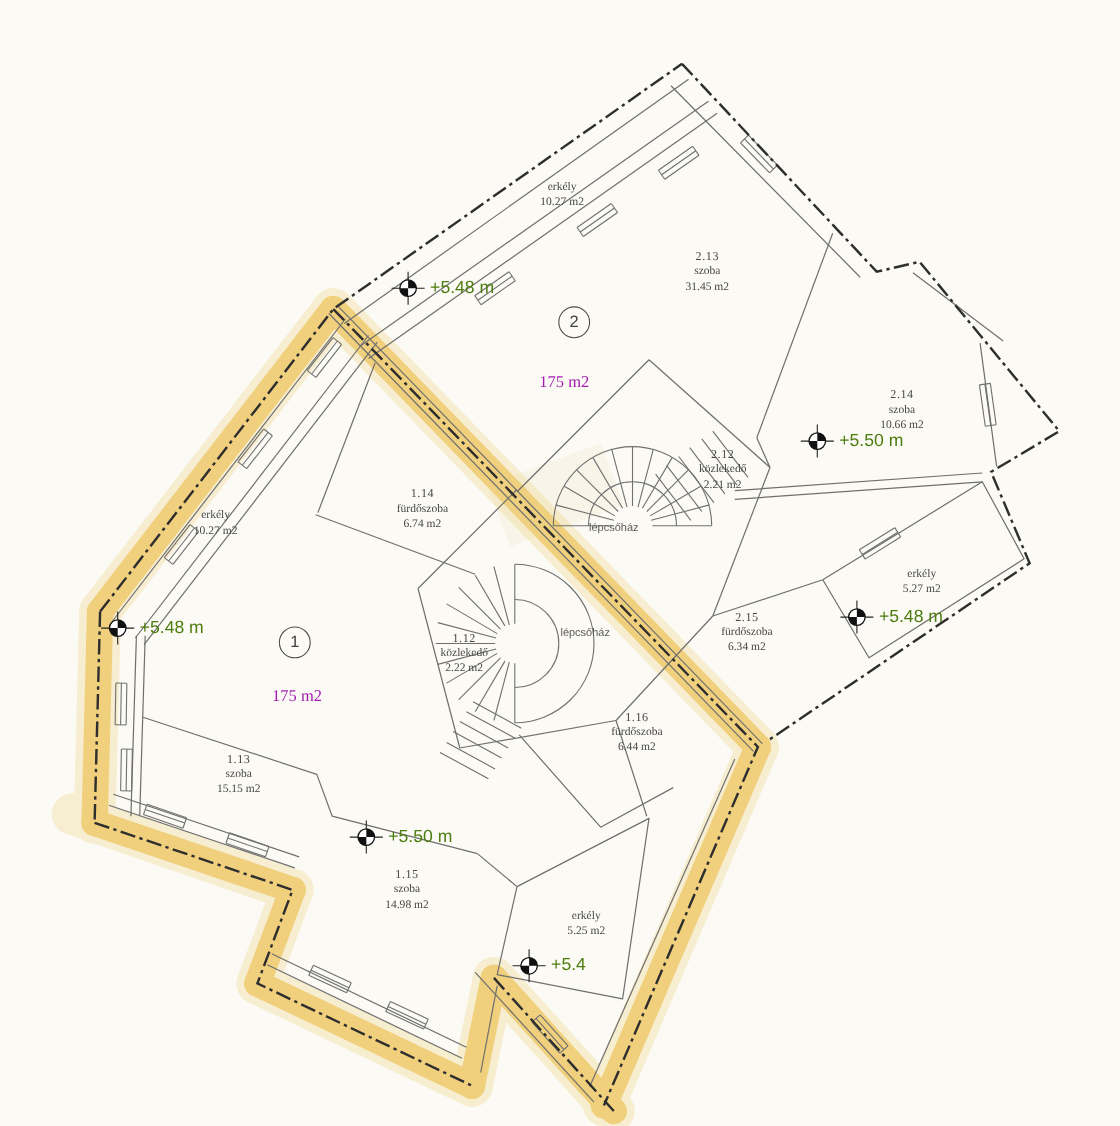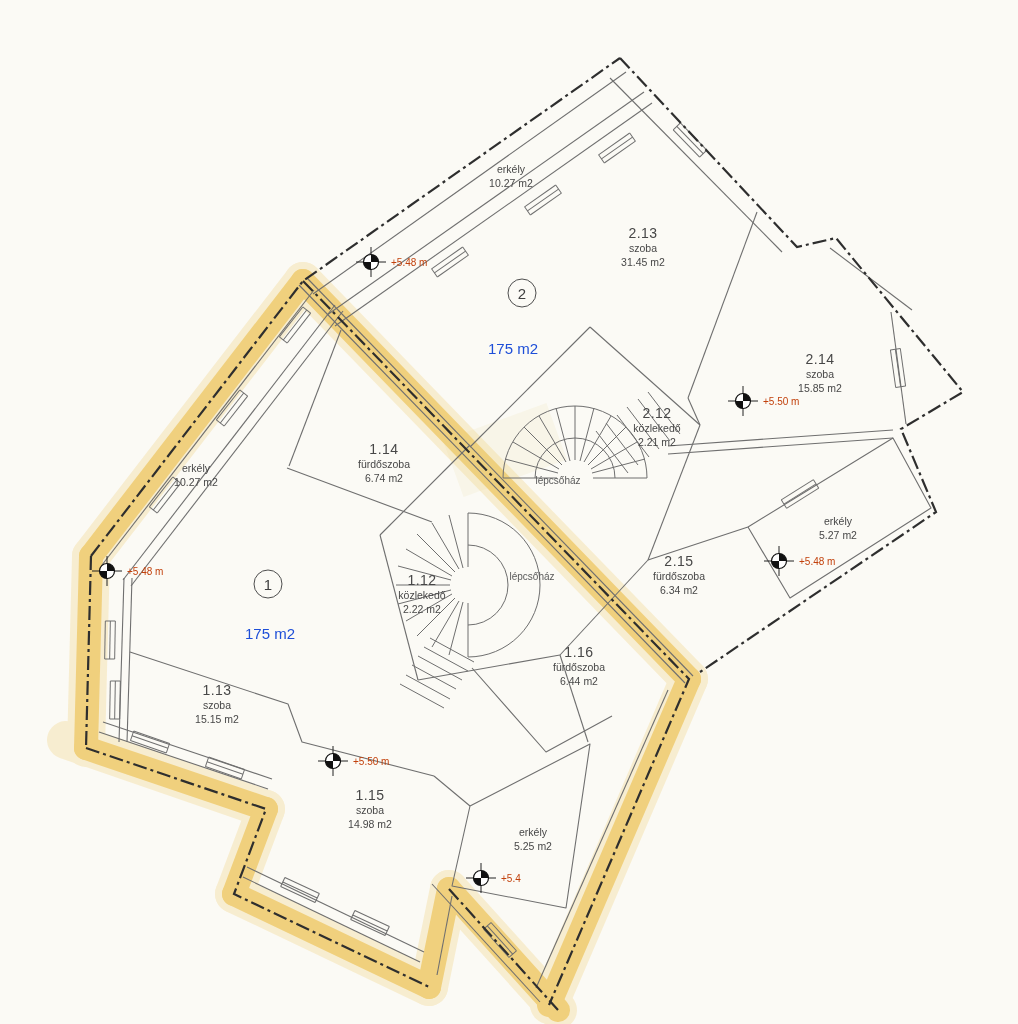--- a/index.html
+++ b/index.html
@@ -1,24 +1,24 @@
 <!DOCTYPE html>
 <html><head>
 <meta charset="utf-8">
 <style>
   html,body{margin:0;padding:0;background:#ffffff;}
   #page{position:relative;width:1018px;height:1024px;background:#fbfaf5;overflow:hidden;
         font-family:"Liberation Sans","DejaVu Sans",sans-serif;}
   #plan-svg{position:absolute;left:0;top:0;}
   .lbl{position:absolute;transform:translate(-50%,-50%);text-align:center;color:#474747;
-       line-height:1.3;white-space:nowrap;}
-  .code{font-size:14px;letter-spacing:.5px;}
+       line-height:1.3;white-space:nowrap;font-family:Liberation Serif, serif;}
+  .code{font-size:11px;letter-spacing:.5px;}
   .sub{font-size:10.5px;}
-  .area-big{font-size:15px;color:#1d4ed8;}
-  .elev{position:absolute;transform:translate(0,-50%);font-size:10px;color:#c2410c;white-space:nowrap;}
+  .area-big{font-size:15px;color:#a21caf;}
+  .elev{position:absolute;transform:translate(0,-50%);font-size:16px;color:#4d7c0f;white-space:nowrap;}
   .stairlbl{position:absolute;transform:translate(-50%,-50%);font-size:10px;color:#5a5a5a;white-space:nowrap;}
   .circ{position:absolute;width:27px;height:27px;border:1.6px solid #4e4e4e;border-radius:50%;
         transform:translate(-50%,-50%);display:flex;align-items:center;justify-content:center;
         font-size:15px;color:#3f3f3f;background:transparent;}
 </style>
 </head>
 <body>
 
 <div id="page">
 
@@ -208,21 +208,21 @@
   <div class="sub">szoba</div>
   <div class="sub">31.45 m2</div>
 </div>
 
 <div class="circ" style="left:522px;top:293px">2</div>
 <div class="lbl area-big" style="left:513px;top:349px">175 m2</div>
 
 <div class="lbl" style="left:820px;top:373px">
   <div class="code">2.14</div>
   <div class="sub">szoba</div>
-  <div class="sub">15.85 m2</div>
+  <div class="sub">10.66 m2</div>
 </div>
 <div class="elev" style="left:763px;top:401px">+5.50 m</div>
 
 <div class="lbl" style="left:657px;top:427px">
   <div class="code">2.12</div>
   <div class="sub">közlekedő</div>
   <div class="sub">2.21 m2</div>
 </div>
 
 <div class="stairlbl" style="left:558px;top:480px">lépcsőház</div>

